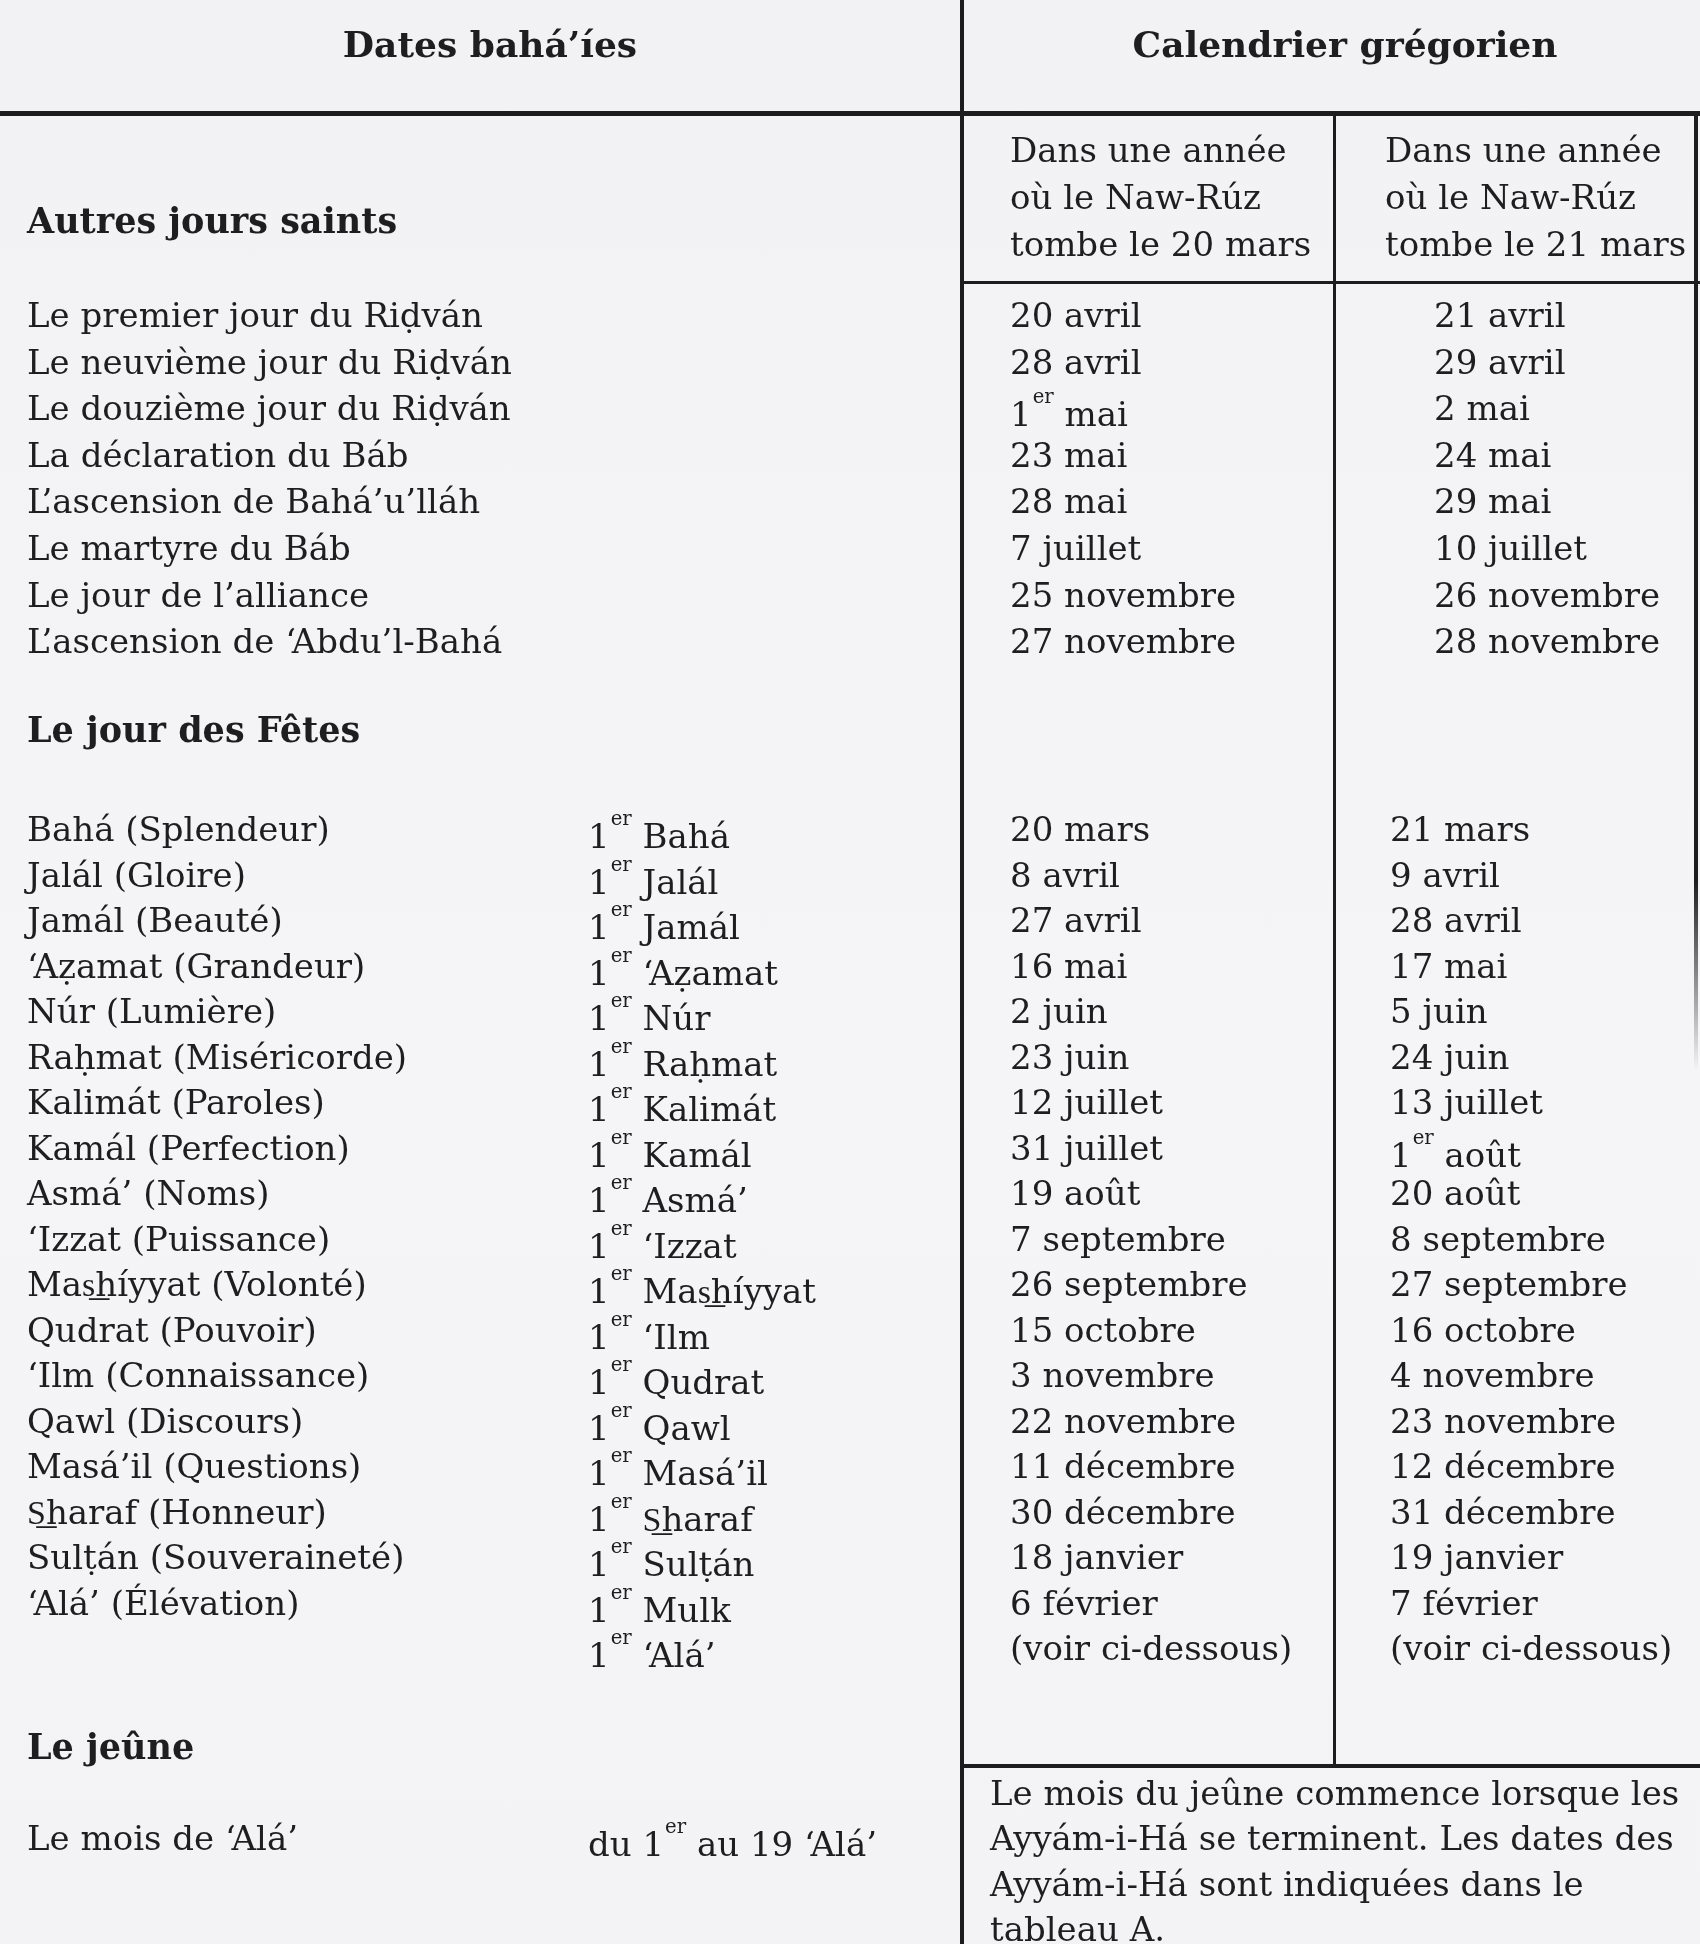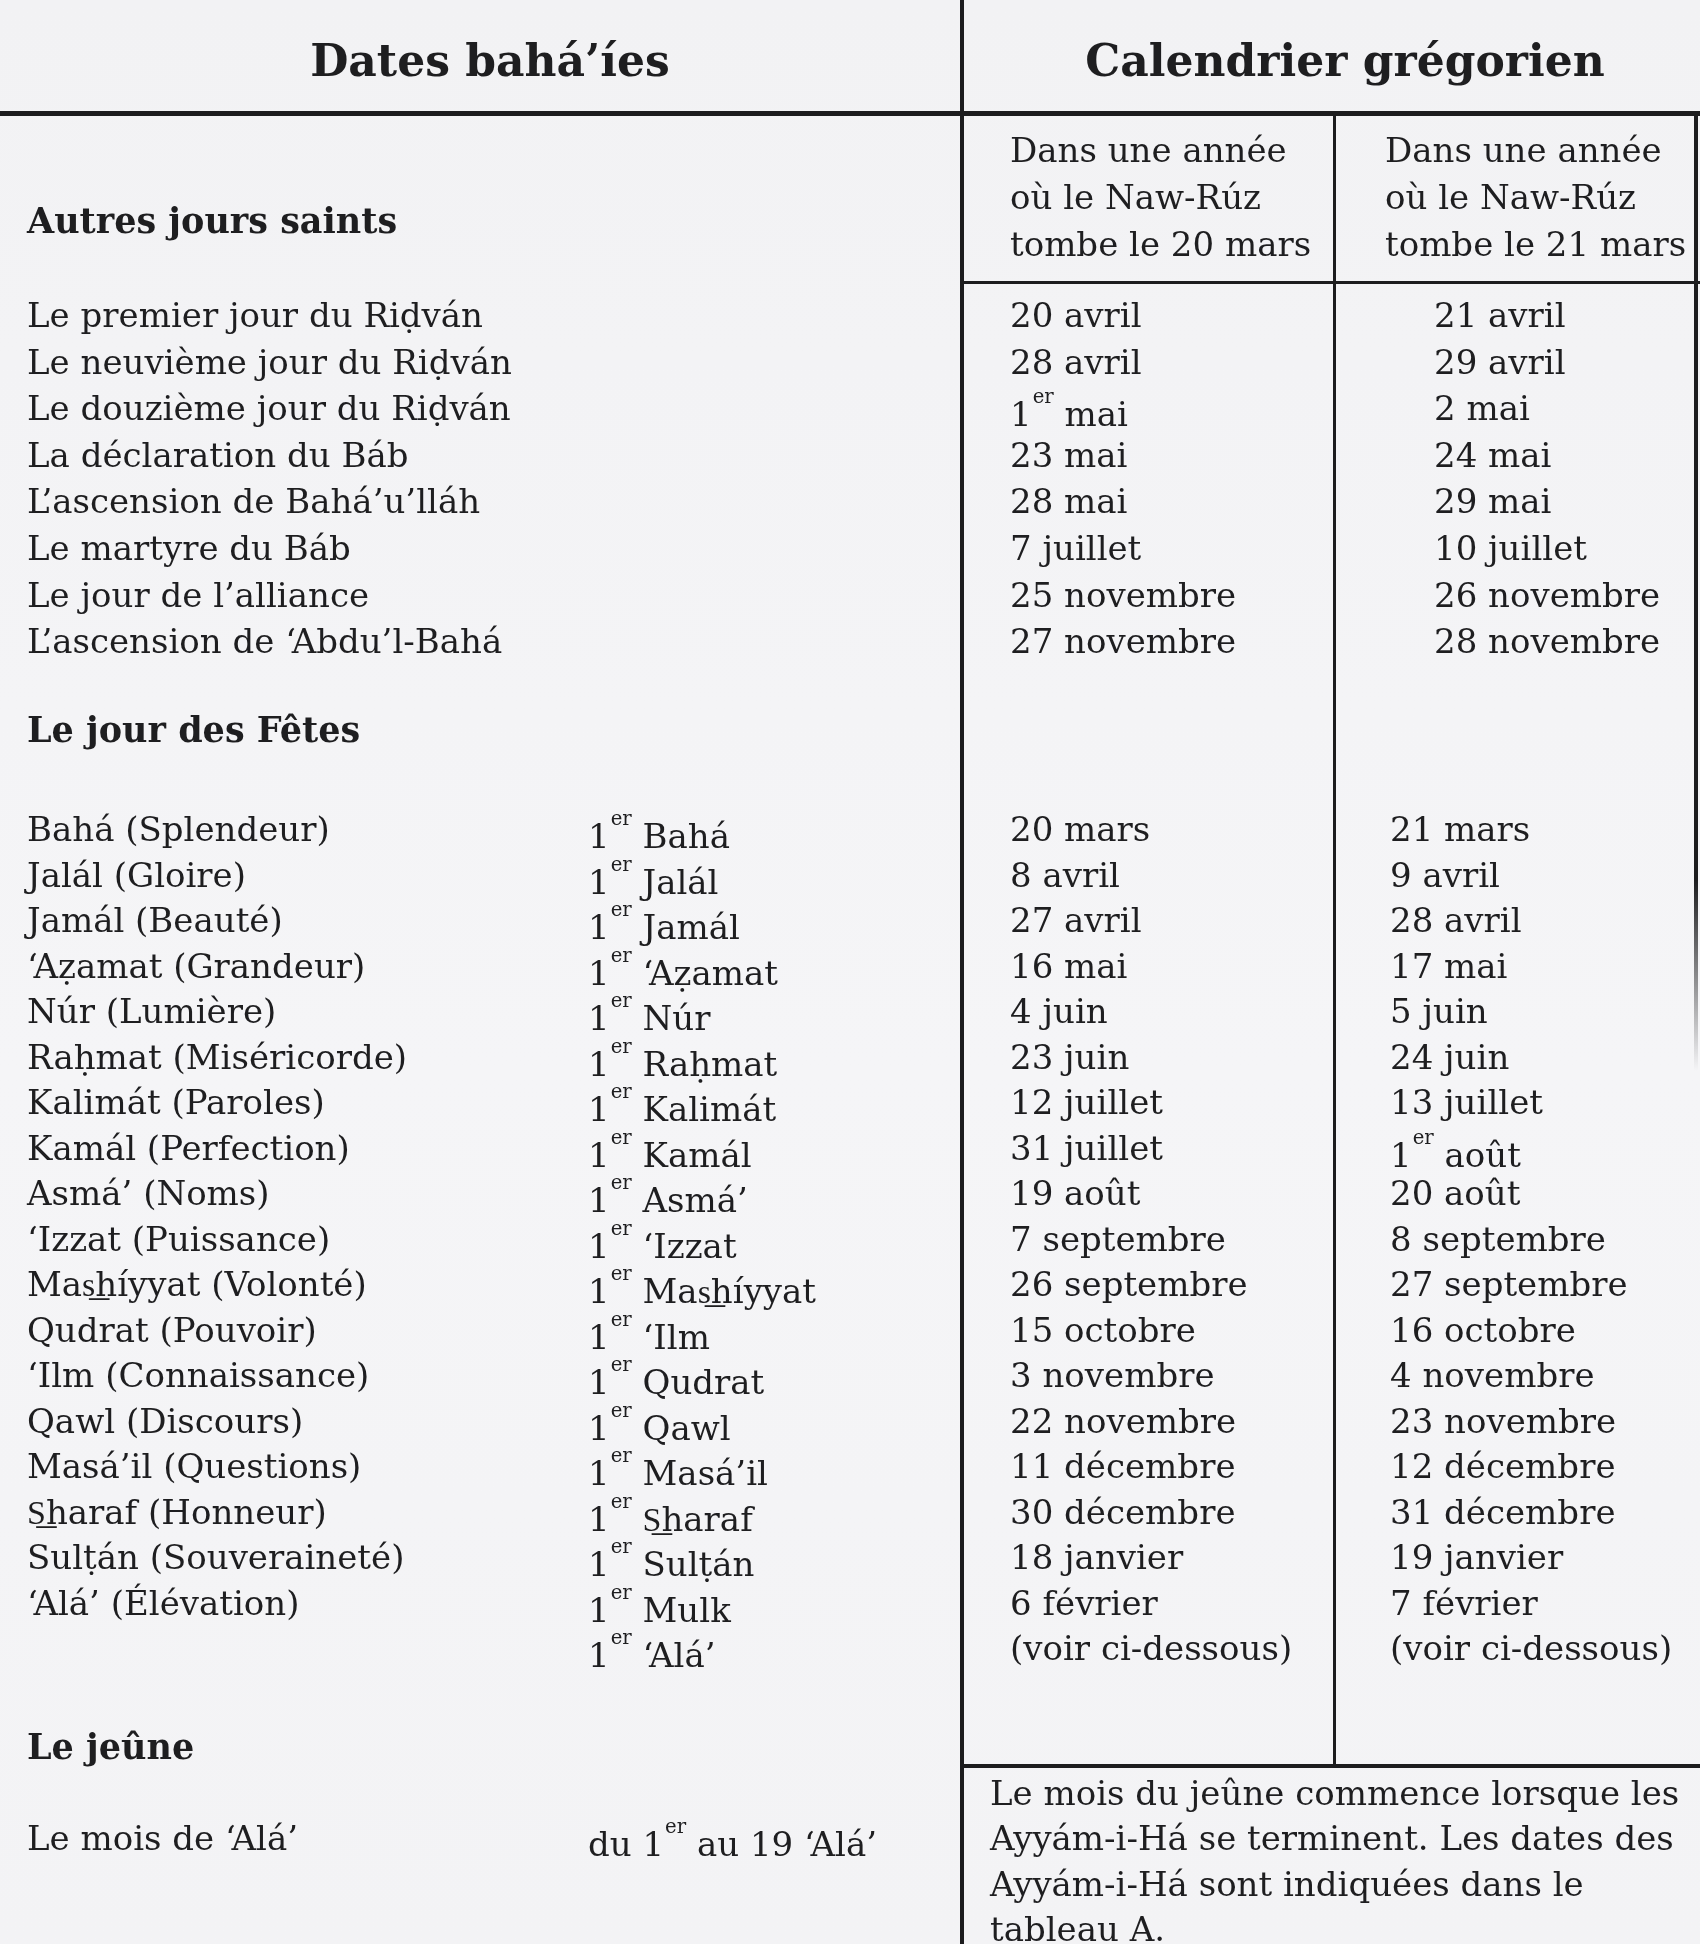--- a/index.html
+++ b/index.html
@@ -18,21 +18,21 @@
   .nowrap { white-space: nowrap; }
   .center { text-align: center; }
   sup.er {
     font-size: 0.58em;
     position: relative;
     top: -0.55em;
     margin-left: 1px;
     letter-spacing: 0;
   }
   
-  .hdr { top: 37px; line-height: 48px; font-size: 44px; font-weight: bold; }
+  .hdr { top: 20px; line-height: 48px; font-size: 36px; font-weight: bold; }
   
   .subhdr { top: 127px; line-height: 47px; }
   
   .rows-saints { top: 292px; }
   .rows-saints .row { height: 46.6px; line-height: 46.6px; white-space: nowrap; }
   .rows-fetes { top: 807px; }
   .rows-fetes .row { height: 45.5px; line-height: 45.5px; white-space: nowrap; }
   .heading { font-size: 35px; font-weight: bold; line-height: 44px; white-space: nowrap; }
   .notetxt { line-height: 45.4px; white-space: nowrap; }
 </style>
@@ -145,21 +145,21 @@
       <div class="row">1<sup class="er">er</sup> S͟haraf</div>
       <div class="row">1<sup class="er">er</sup> Sulṭán</div>
       <div class="row">1<sup class="er">er</sup> Mulk</div>
       <div class="row">1<sup class="er">er</sup> ‘Alá’</div>
     </div>
   <div class="abs rows-fetes" style="left:1010px;">
       <div class="row">20 mars</div>
       <div class="row">8 avril</div>
       <div class="row">27 avril</div>
       <div class="row">16 mai</div>
-      <div class="row">4 juin</div>
+      <div class="row">2 juin</div>
       <div class="row">23 juin</div>
       <div class="row">12 juillet</div>
       <div class="row">31 juillet</div>
       <div class="row">19 août</div>
       <div class="row">7 septembre</div>
       <div class="row">26 septembre</div>
       <div class="row">15 octobre</div>
       <div class="row">3 novembre</div>
       <div class="row">22 novembre</div>
       <div class="row">11 décembre</div>

